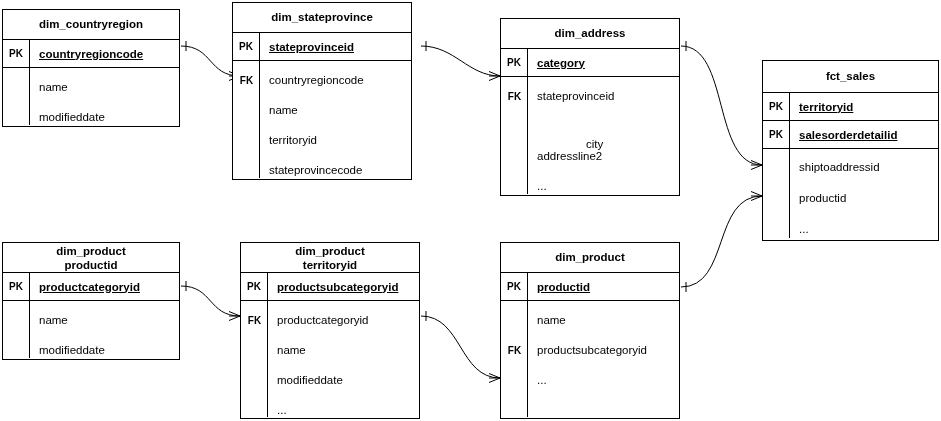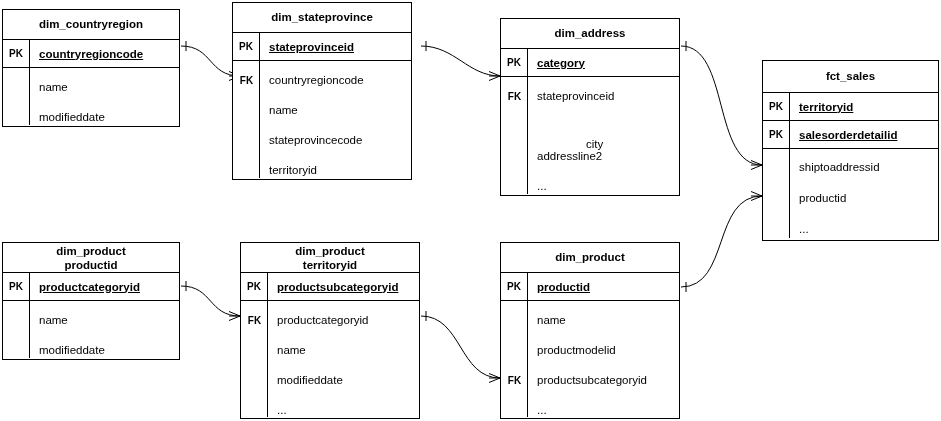--- a/index.html
+++ b/index.html
@@ -196,25 +196,25 @@
             <div class="body-row" style="height: 30px;">
               <div class="row-key">FK</div>
               <div class="row-name">countryregioncode</div>
             </div>
             <div class="body-row" style="height: 30px;">
               <div class="row-key blank"></div>
               <div class="row-name">name</div>
             </div>
             <div class="body-row" style="height: 30px;">
               <div class="row-key blank"></div>
+              <div class="row-name">territoryid</div>
+            </div>
+            <div class="body-row" style="height: 30px;">
+              <div class="row-key blank"></div>
               <div class="row-name">stateprovincecode</div>
-            </div>
-            <div class="body-row" style="height: 30px;">
-              <div class="row-key blank"></div>
-              <div class="row-name">territoryid</div>
             </div>
           </div>
         </div>
       </div>
       <div class="entity" style="left: 500px; top: 18px; width: 180px; height: 178px;">
         <div class="entity-title" style="height: 30px;">
           <span>dim_address</span>
         </div>
         <div class="row divider" style="height: 28px;">
           <div class="row-key">PK</div>
@@ -335,24 +335,20 @@
           <div class="row-name pk">productid</div>
         </div>
         <div class="body-block" style="height: 116px;">
           <div class="keycol-fill" style="height: 116px;"></div>
           <div class="body-rows" style="padding-top: 4px;">
             <div class="body-row" style="height: 30px;">
               <div class="row-key blank"></div>
               <div class="row-name">name</div>
             </div>
             <div class="body-row" style="height: 30px;">
-              <div class="row-key blank"></div>
-              <div class="row-name">productmodelid</div>
-            </div>
-            <div class="body-row" style="height: 30px;">
               <div class="row-key">FK</div>
               <div class="row-name">productsubcategoryid</div>
             </div>
             <div class="body-row" style="height: 30px;">
               <div class="row-key blank"></div>
               <div class="row-name">...</div>
             </div>
           </div>
         </div>
       </div>

